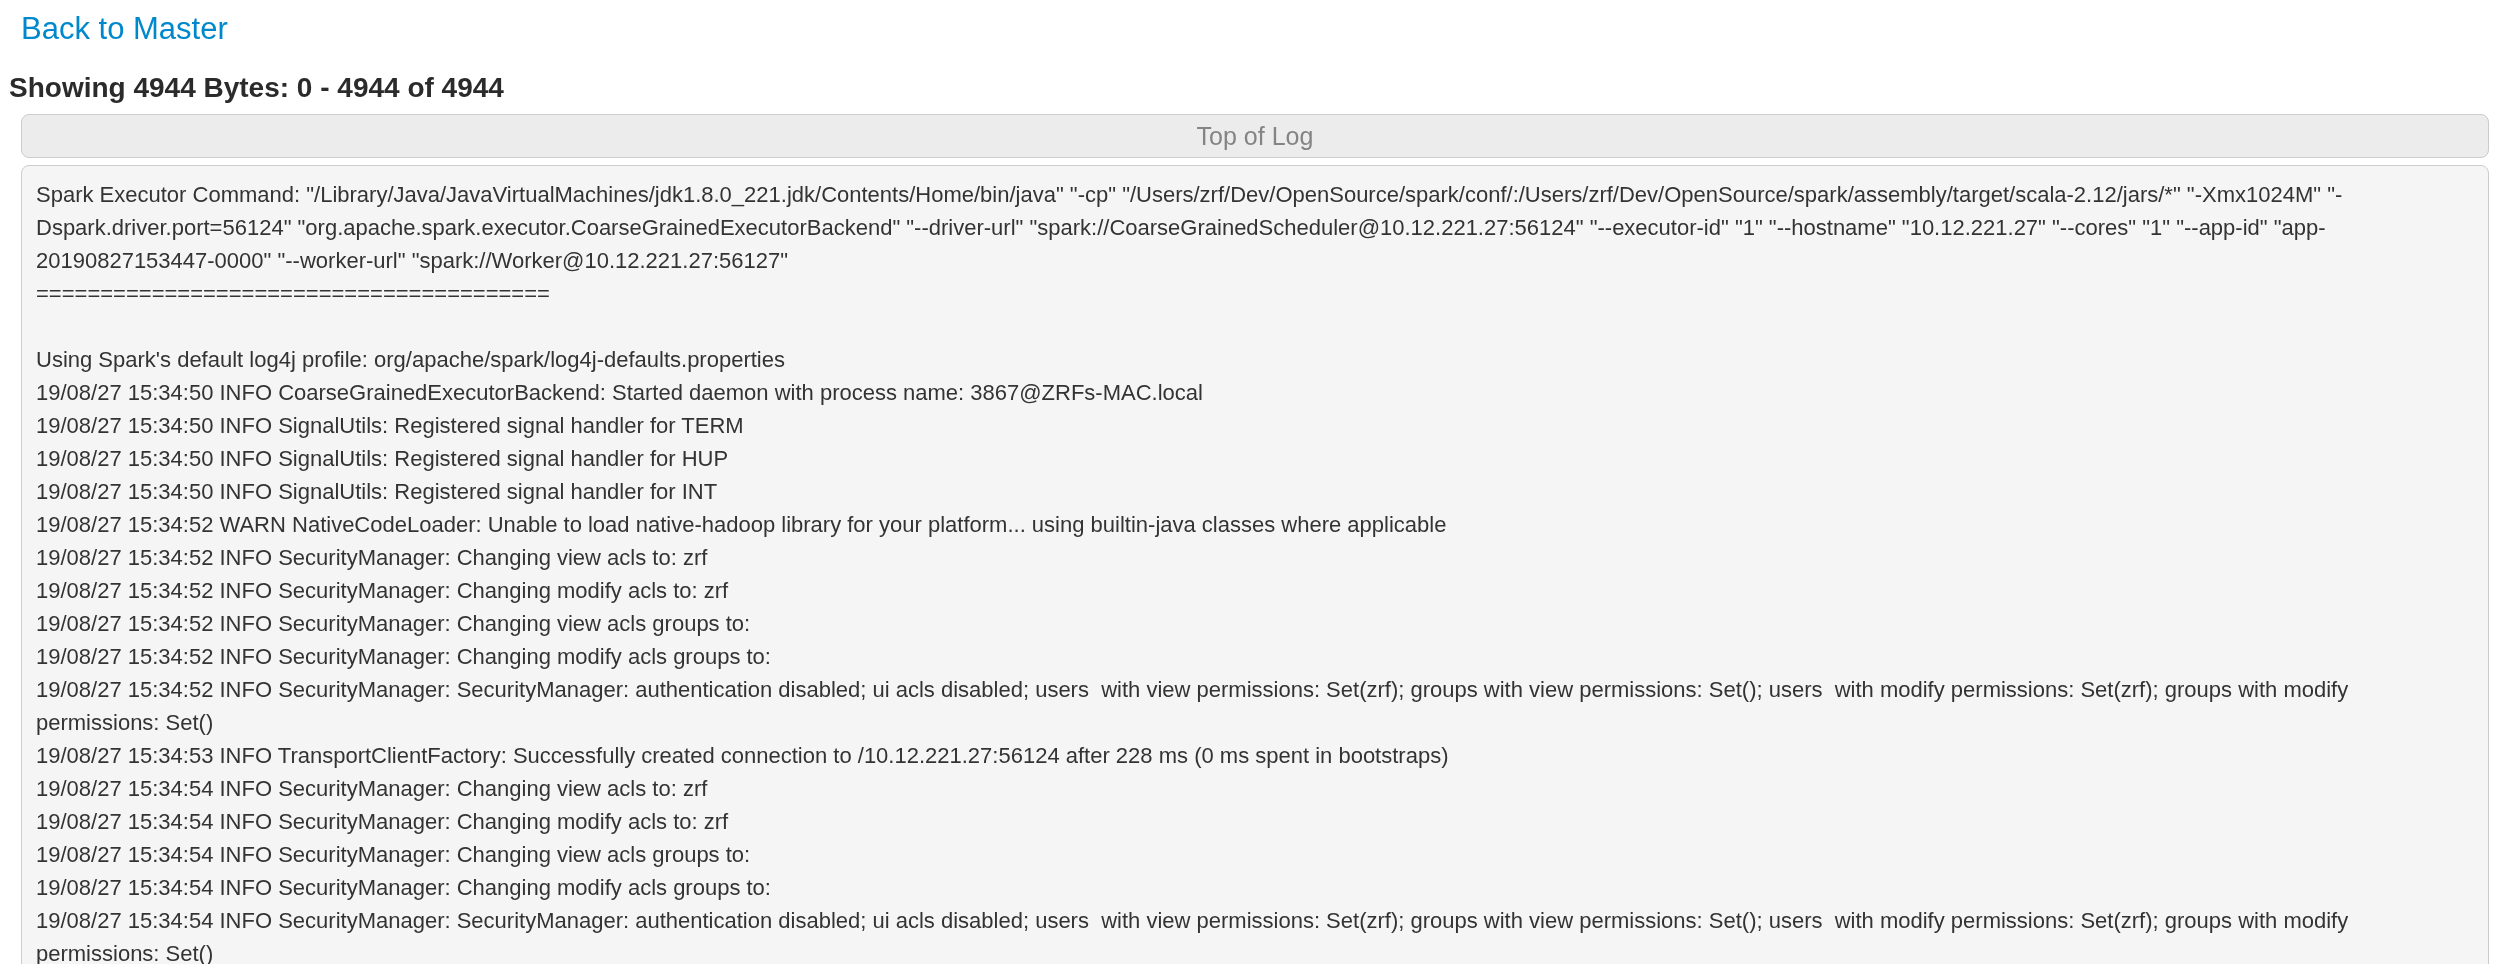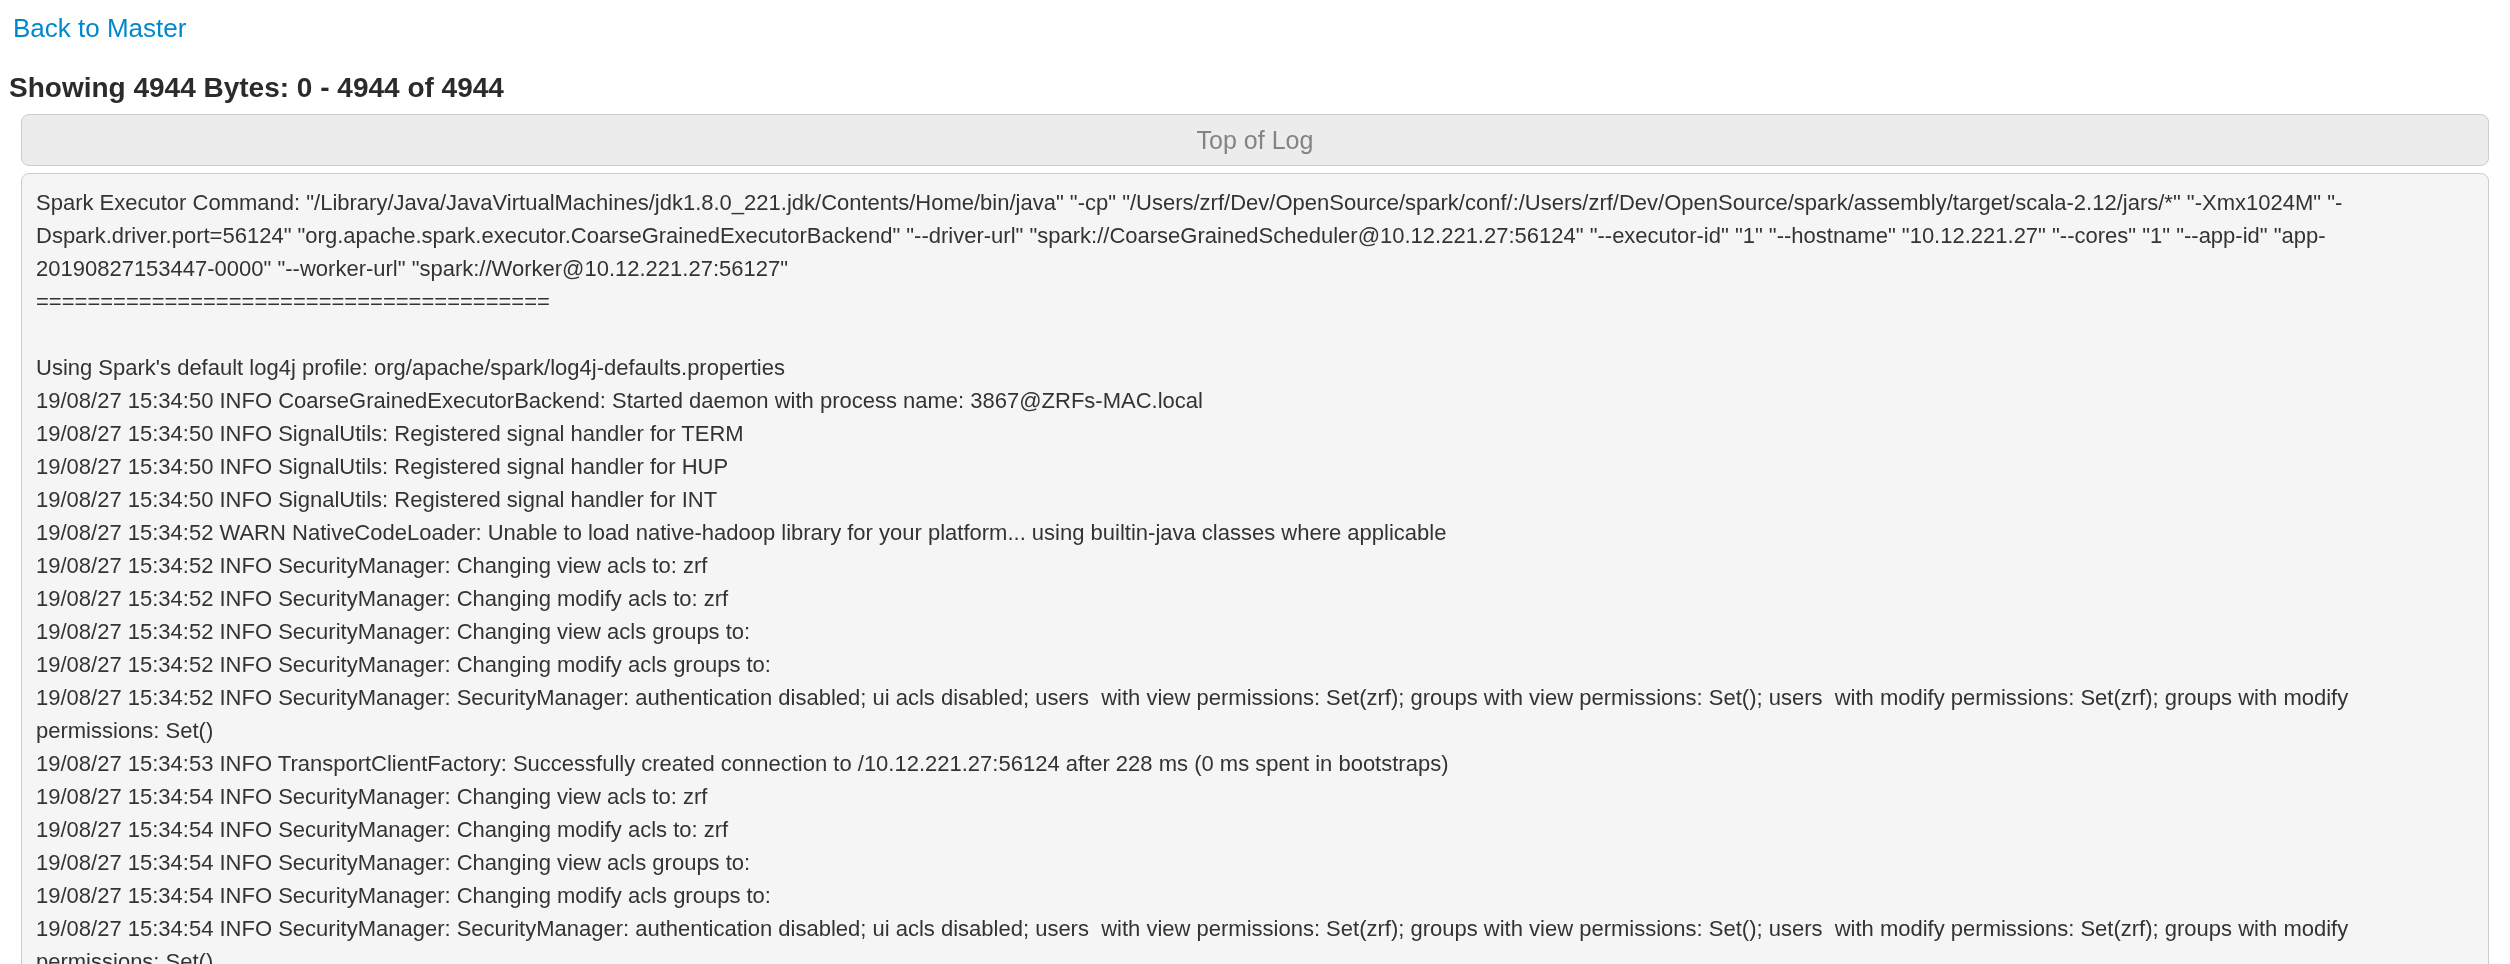--- a/index.html
+++ b/index.html
@@ -6,38 +6,38 @@
     margin: 0;
     padding: 0;
     width: 2510px;
     height: 964px;
     overflow: hidden;
     background: #ffffff;
     font-family: "Liberation Sans", sans-serif;
   }
   .back-link {
     display: inline-block;
-    margin: 13px 0 0 13px;
-    font-size: 26px;
+    margin: 13px 0 0 21px;
+    font-size: 31px;
     line-height: 31px;
     color: #0088cc;
     text-decoration: none;
     cursor: pointer;
   }
   .byte-range {
     margin: 27px 0 0 9px;
     font-size: 28px;
     line-height: 34px;
     color: #2b2b2b;
     font-weight: bold;
   }
   .log-marker {
     box-sizing: border-box;
     margin: 9px 21px 0 21px;
-    height: 52px;
+    height: 44px;
     background: #ececec;
     border: 1px solid #cccccc;
     border-radius: 8px;
     display: flex;
     align-items: center;
     justify-content: center;
   }
   .log-marker span {
     font-size: 25px;
     color: #848484;

